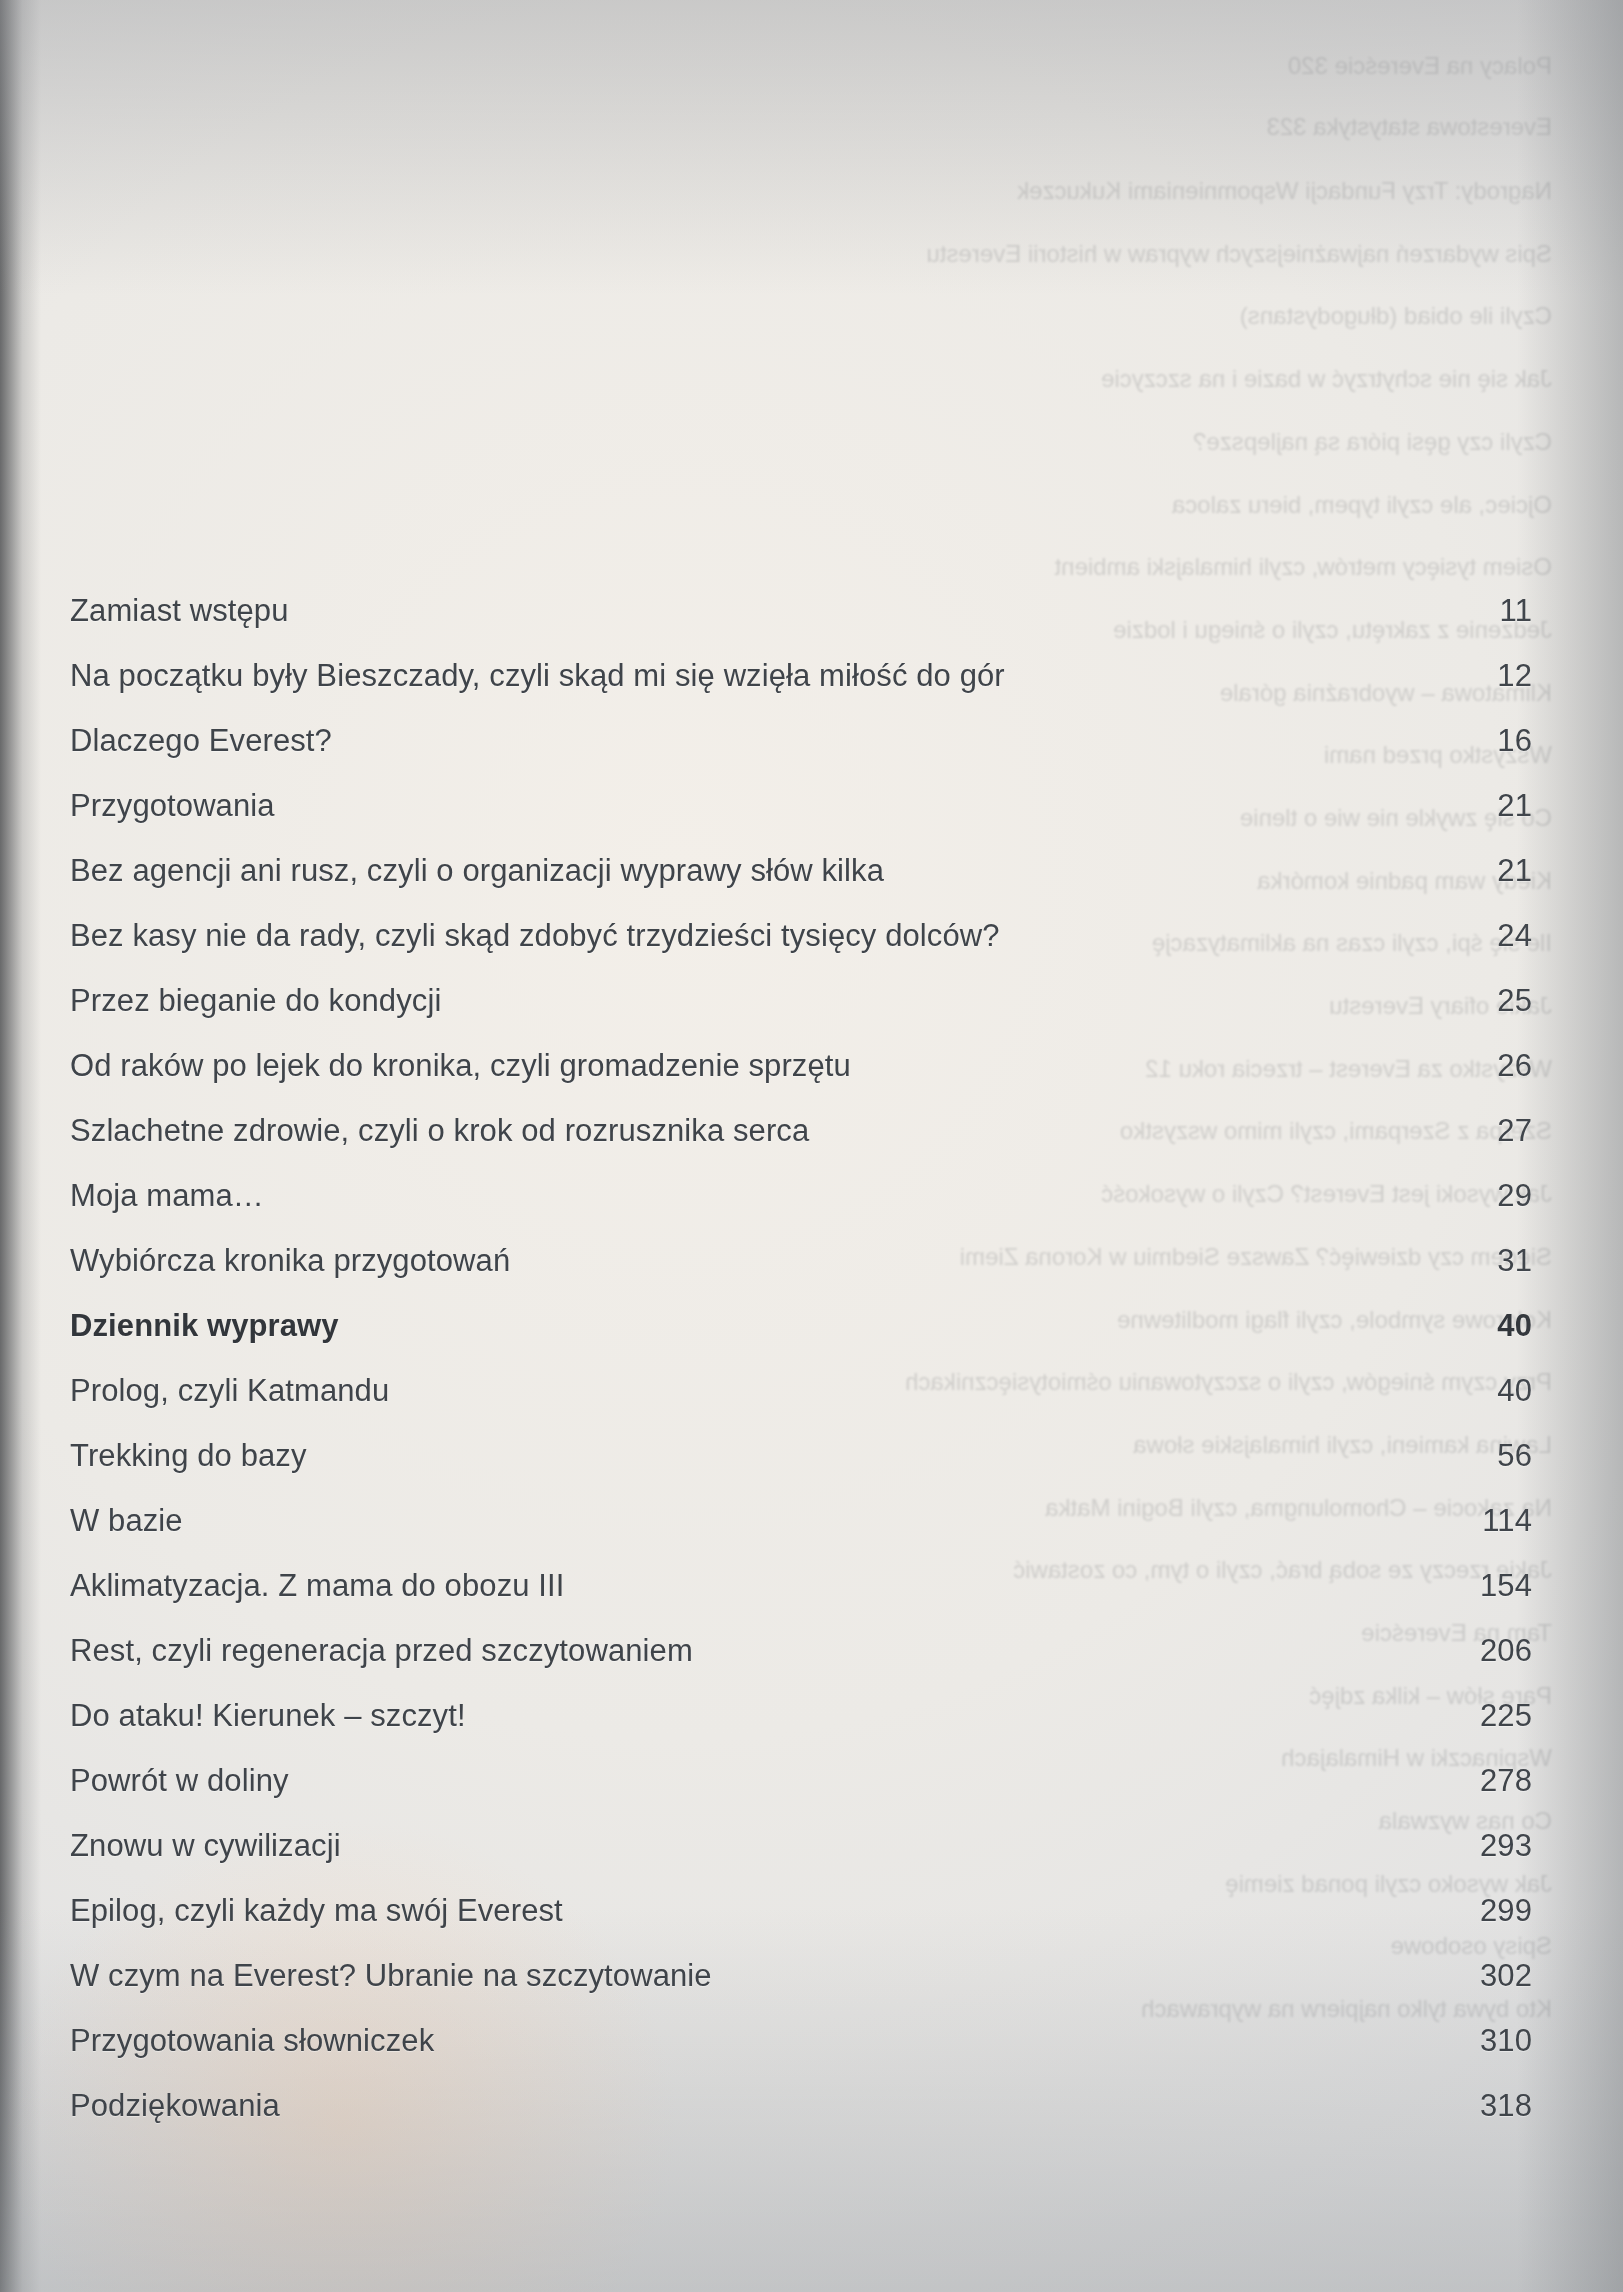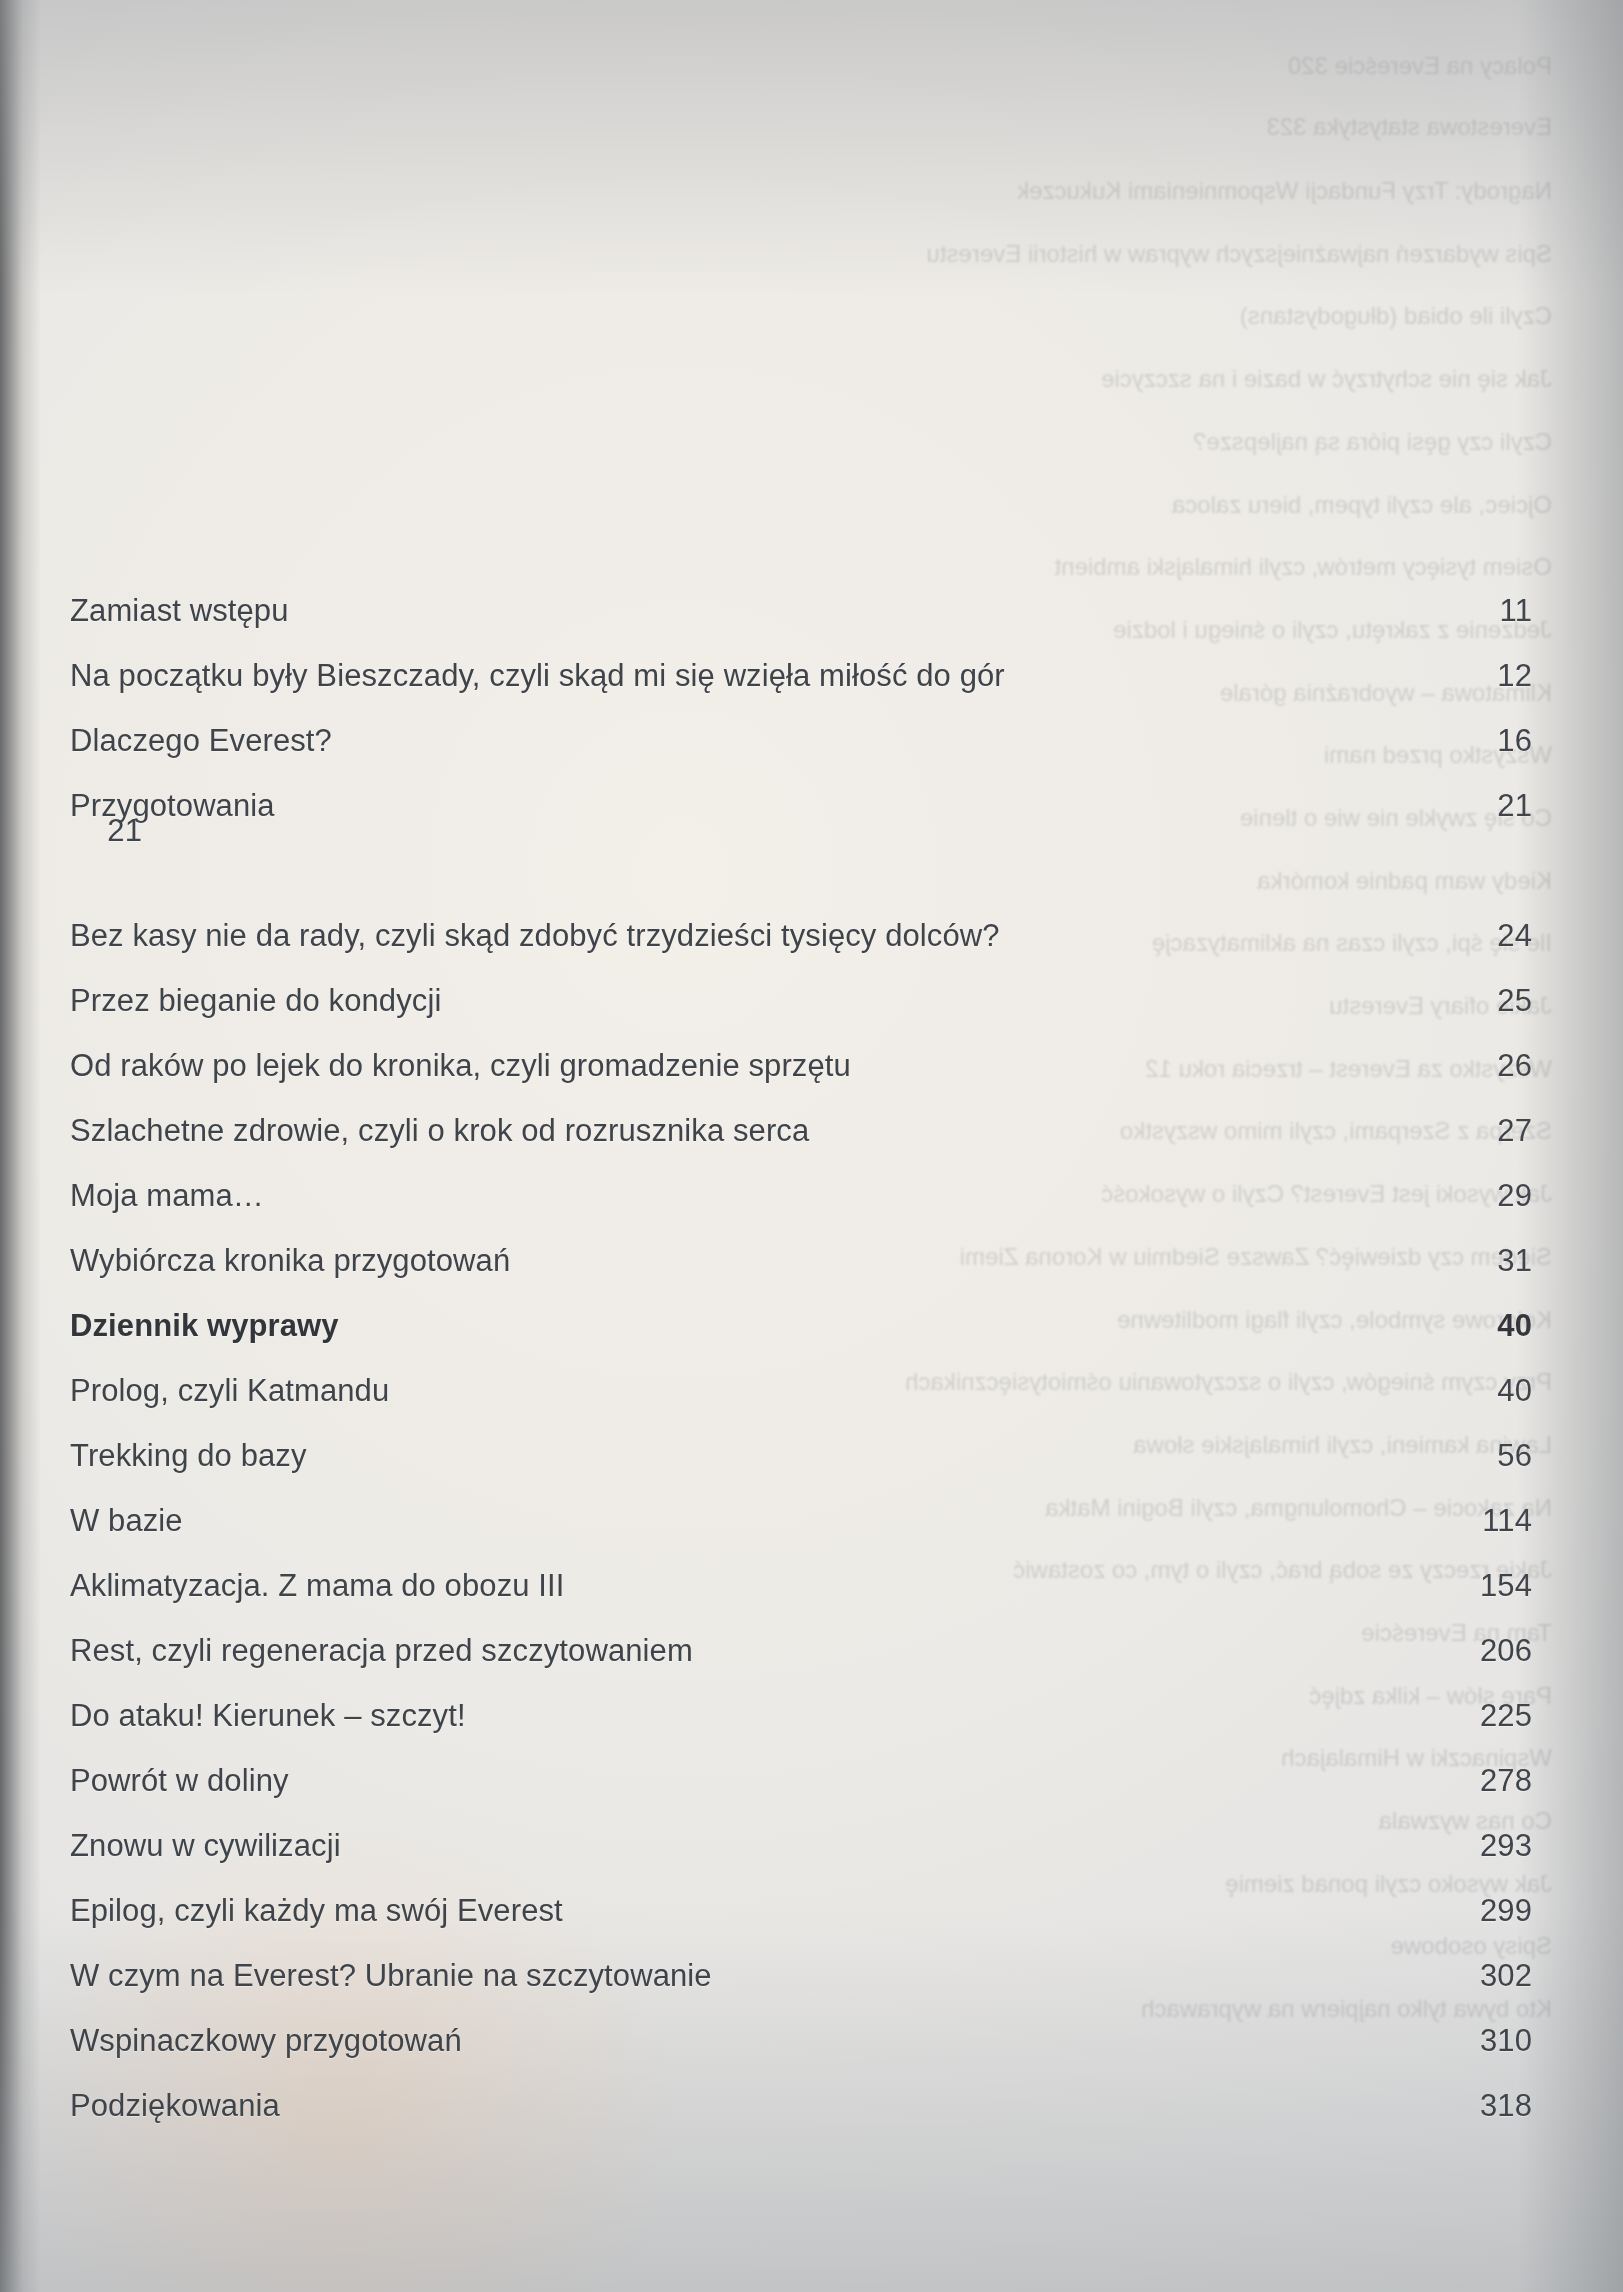--- a/index.html
+++ b/index.html
@@ -190,20 +190,21 @@
         </div>
         <div class="toc-row">
           <span class="toc-label">Dlaczego Everest?</span>
           <span class="toc-page">16</span>
         </div>
         <div class="toc-row">
           <span class="toc-label">Przygotowania</span>
           <span class="toc-page">21</span>
         </div>
         <div class="toc-row">
+          <span class="toc-label">Bez agencji ani rusz, czyli o organizacji wyprawy słów kilka</span>
           <span class="toc-page">21</span>
         </div>
         <div class="toc-row">
           <span class="toc-label">Bez kasy nie da rady, czyli skąd zdobyć trzydzieści tysięcy dolców?</span>
           <span class="toc-page">24</span>
         </div>
         <div class="toc-row">
           <span class="toc-label">Przez bieganie do kondycji</span>
           <span class="toc-page">25</span>
         </div>
@@ -261,21 +262,21 @@
         </div>
         <div class="toc-row">
           <span class="toc-label">Epilog, czyli każdy ma swój Everest</span>
           <span class="toc-page">299</span>
         </div>
         <div class="toc-row">
           <span class="toc-label">W czym na Everest? Ubranie na szczytowanie</span>
           <span class="toc-page">302</span>
         </div>
         <div class="toc-row">
-          <span class="toc-label">Wspinaczkowy przygotowań</span>
+          <span class="toc-label">Przygotowania słowniczek</span>
           <span class="toc-page">310</span>
         </div>
         <div class="toc-row">
           <span class="toc-label">Podziękowania</span>
           <span class="toc-page">318</span>
         </div>
       </div>
   </div>
 </div>
 

